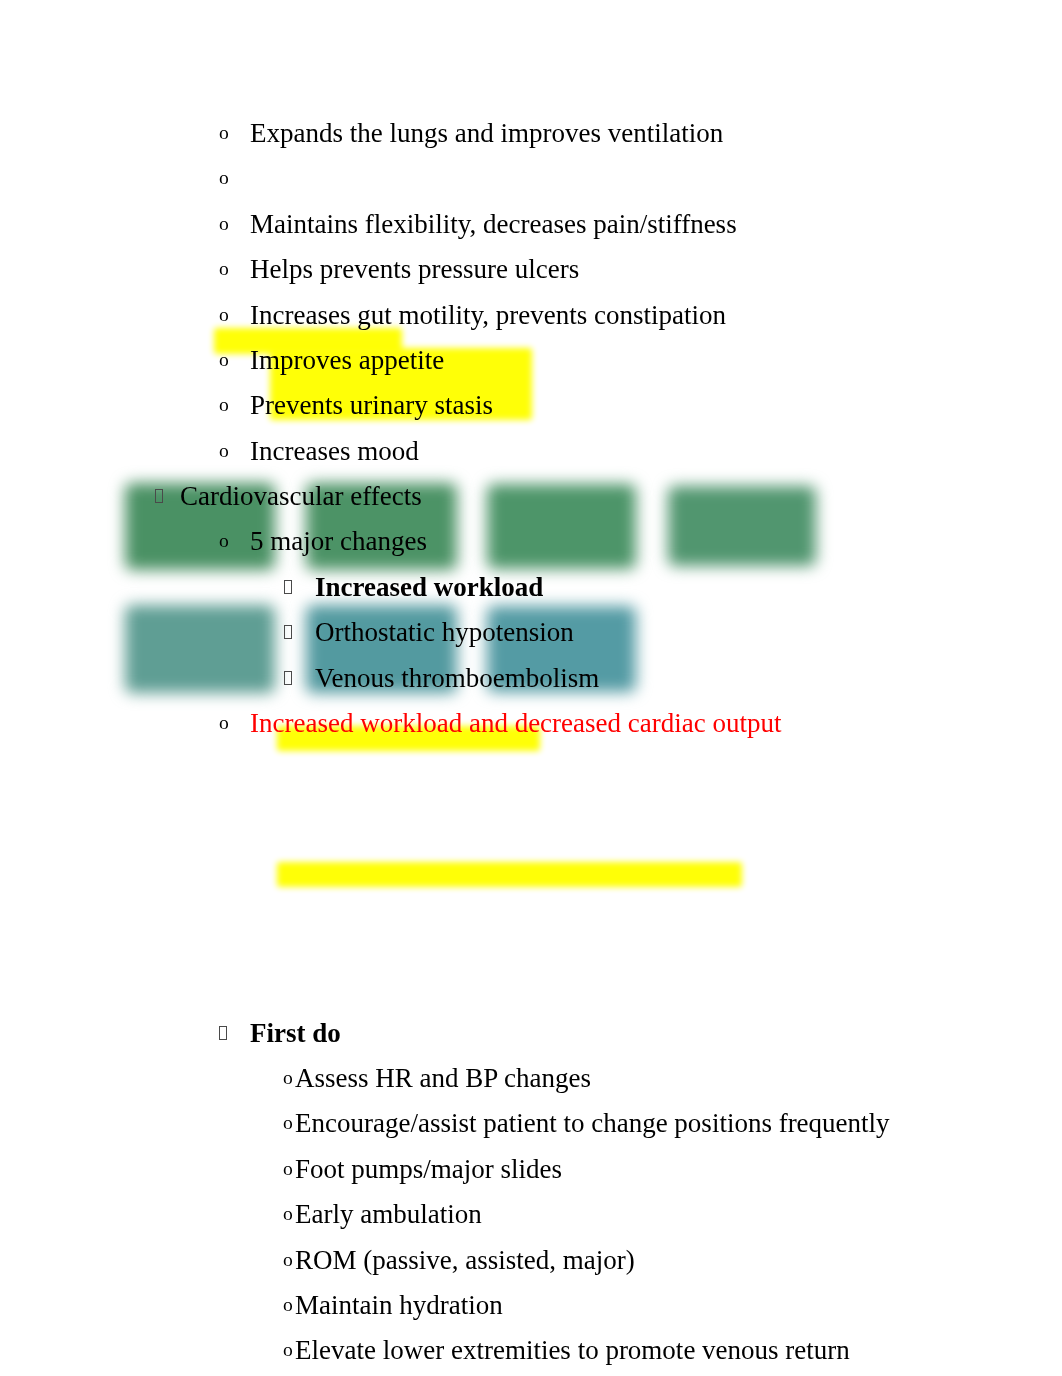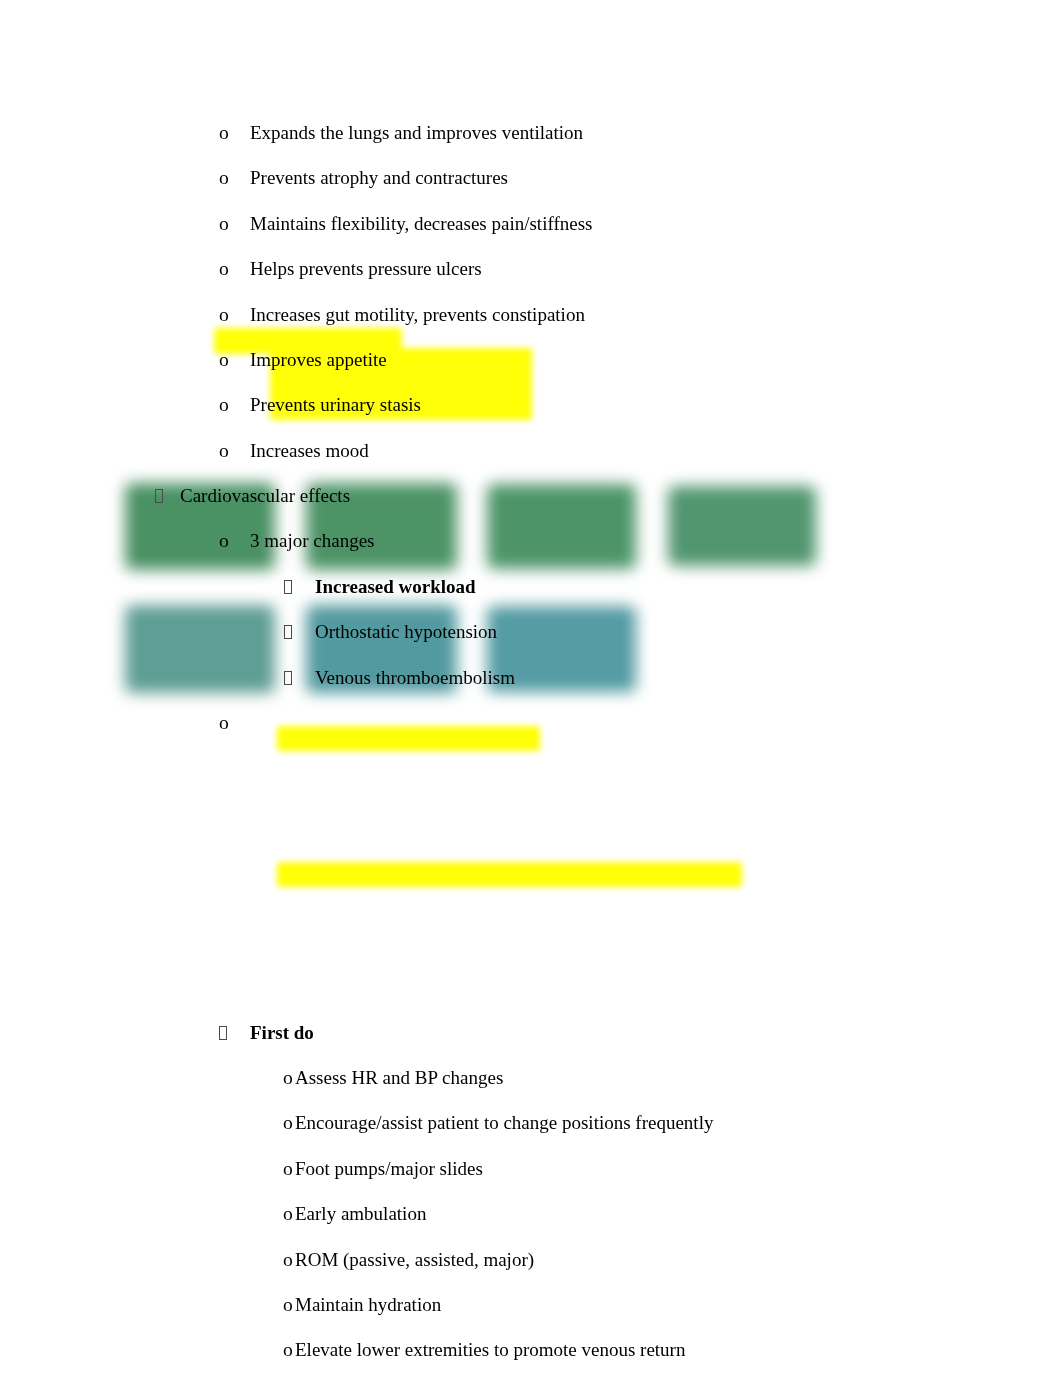--- a/index.html
+++ b/index.html
@@ -41,21 +41,21 @@
   }
   .line .mark {
     position: absolute;
     top: 0;
     font-size: 19.6px;
     line-height: 22.7px;
   }
   .line .txt {
     position: absolute;
     top: 0;
-    font-size: 19px;
+    font-size: 27px;
     line-height: 22.7px;
   }
 
   
   .lvl1 .mark { left: 155px; }
   .lvl1 .txt  { left: 180px; }
 
   .lvl2 .mark { left: 219px; }
   .lvl2 .txt  { left: 250px; }
 
@@ -101,21 +101,20 @@
 
 <div id="page">
   <div class="doc-body">
 
     <div class="line lvl2" style="top:0px;">
       <span class="mark">o</span>
       <span class="txt">Expands the lungs and improves ventilation</span>
     </div>
     <div class="line lvl2" style="top:22.7px;">
       <span class="mark">o</span>
-      <span class="txt">Prevents atrophy and contractures</span>
     </div>
     <div class="line lvl2" style="top:45.4px;">
       <span class="mark">o</span>
       <span class="txt">Maintains flexibility, decreases pain/stiffness</span>
     </div>
     <div class="line lvl2" style="top:68.1px;">
       <span class="mark">o</span>
       <span class="txt">Helps prevents pressure ulcers</span>
     </div>
     <div class="line lvl2" style="top:90.8px;">
@@ -138,38 +137,39 @@
     <div class="line lvl1" style="top:181.6px;">
       <span class="mark"><span class="tofu"></span></span>
       <span class="txt">Cardiovascular effects</span>
     </div>
 
     <div class="hl-bg" style="left:214px; top:206px; width:188px; height:26px;"></div>
     <div class="hl-bg" style="left:270px; top:226px; width:262px; height:72px;"></div>
 
     <div class="line lvl2" style="top:204.3px;">
       <span class="mark">o</span>
-      <span class="txt">3 major changes</span>
+      <span class="txt">5 major changes</span>
     </div>
 
     <div class="line lvl3" style="top:227.0px;font-weight:bold;">
       <span class="mark"><span class="tofu"></span></span>
       <span class="txt">Increased workload</span>
     </div>
     <div class="line lvl3" style="top:249.7px;">
       <span class="mark"><span class="tofu"></span></span>
       <span class="txt">Orthostatic hypotension</span>
     </div>
     <div class="line lvl3" style="top:272.4px;">
       <span class="mark"><span class="tofu"></span></span>
       <span class="txt">Venous thromboembolism</span>
     </div>
 
     <div class="line lvl2" style="top:295.1px;">
       <span class="mark c-black">o</span>
+      <span class="txt c-red">Increased workload and decreased cardiac output</span>
     </div>
 
     <div class="imgblock" style="left:125px; top:361px; width:150px; height:87px; background:#4a9164;"></div>
     <div class="imgblock" style="left:306px; top:361px; width:151px; height:87px; background:#4c9366;"></div>
     <div class="imgblock" style="left:487px; top:362px; width:149px; height:85px; background:#4d9569;"></div>
     <div class="imgblock" style="left:668px; top:364px; width:148px; height:80px; background:#51966f;"></div>
 
     <div class="imgblock" style="left:125px; top:483px; width:150px; height:88px; background:#5f9e94;"></div>
     <div class="imgblock" style="left:306px; top:483px; width:151px; height:88px; background:#539aa0;"></div>
     <div class="imgblock" style="left:487px; top:484px; width:149px; height:86px; background:#549ba4;"></div>

